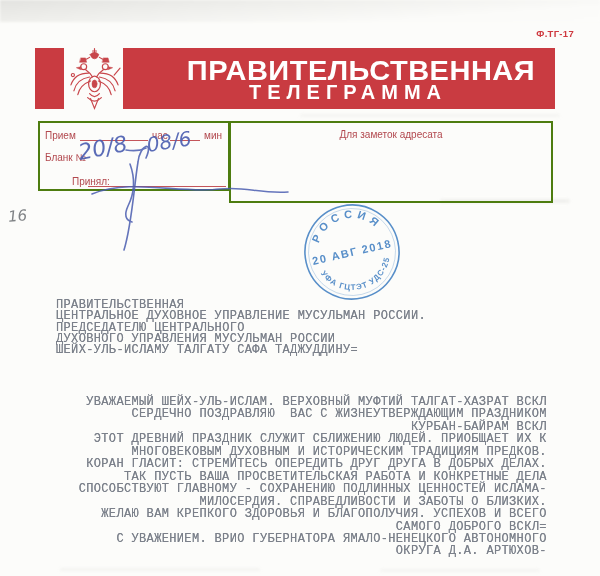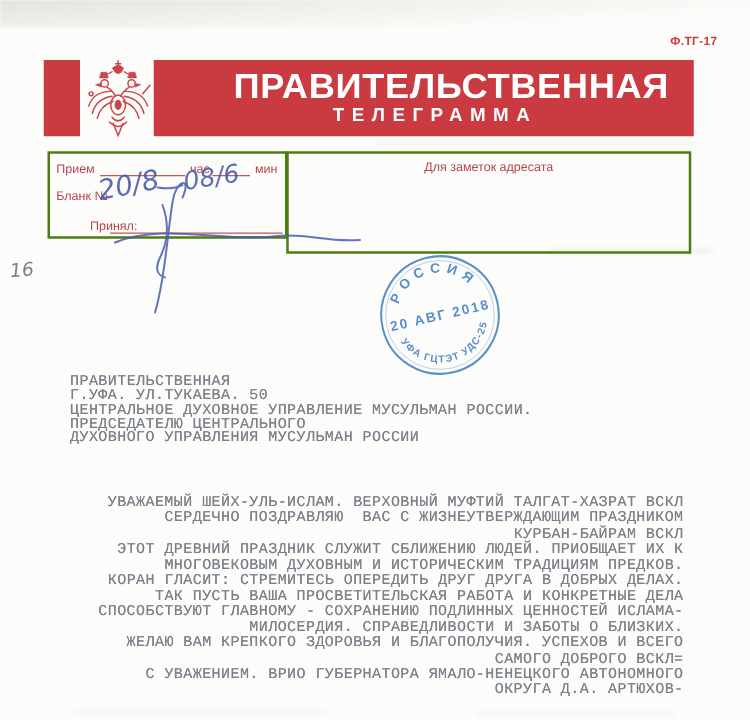--- a/index.html
+++ b/index.html
@@ -32,21 +32,21 @@
   .banner{
     position:absolute;left:123px;top:48px;width:432px;height:61px;background:#c93b41;
     display:flex;flex-direction:column;align-items:center;justify-content:center;
     padding-left:0;box-sizing:border-box;
   }
   .banner-title{
     color:#ffffff;font-weight:bold;font-size:29px;line-height:28px;letter-spacing:.5px;
     transform:scaleY(.96);white-space:nowrap;margin-left:44px;
   }
   .banner-subtitle{
-    color:#ffffff;font-weight:bold;font-size:15px;line-height:17px;letter-spacing:6px;
+    color:#ffffff;font-weight:bold;font-size:20px;line-height:17px;letter-spacing:6px;
     white-space:nowrap;margin-left:18px;
   }
 
   
   .box{position:absolute;border:2px solid #4d7c0f;box-sizing:border-box;}
   .box-left{left:38px;top:121px;width:192px;height:70px;}
   .box-right{left:229px;top:121px;width:324px;height:82px;}
   .flabel{position:absolute;color:#b2484e;font-size:10px;white-space:nowrap;}
   .redline{position:absolute;height:1px;background:#c4555a;}
   .notes-label{
@@ -160,16 +160,16 @@
     <circle cx="56" cy="56" r="43.5" fill="none" stroke="#4b86c5" stroke-width=".6" opacity=".5"></circle>
     <text font-size="11" font-weight="bold" letter-spacing="4.5">
       <textPath href="#arcTop" startOffset="50%" text-anchor="middle">РОССИЯ</textPath>
     </text>
     <text x="56" y="60" font-size="11" font-weight="bold" letter-spacing="1.5" text-anchor="middle">20 АВГ 2018</text>
     <text font-size="8" font-weight="bold" letter-spacing="1">
       <textPath href="#arcBot" startOffset="50%" text-anchor="middle">УФА ГЦТЭТ УДС-25</textPath>
     </text>
   </svg>
 
-  <div class="typed address"><div>ПРАВИТЕЛЬСТВЕННАЯ</div><div>Г.УФА. УЛ.ТУКАЕВА. 50</div><div>ЦЕНТРАЛЬНОЕ ДУХОВНОЕ УПРАВЛЕНИЕ МУСУЛЬМАН РОССИИ.</div><div>ПРЕДСЕДАТЕЛЮ ЦЕНТРАЛЬНОГО</div><div>ДУХОВНОГО УПРАВЛЕНИЯ МУСУЛЬМАН РОССИИ</div></div>
+  <div class="typed address"><div>ПРАВИТЕЛЬСТВЕННАЯ</div><div>ЦЕНТРАЛЬНОЕ ДУХОВНОЕ УПРАВЛЕНИЕ МУСУЛЬМАН РОССИИ.</div><div>ПРЕДСЕДАТЕЛЮ ЦЕНТРАЛЬНОГО</div><div>ДУХОВНОГО УПРАВЛЕНИЯ МУСУЛЬМАН РОССИИ</div><div>ШЕЙХ-УЛЬ-ИСЛАМУ ТАЛГАТУ САФА ТАДЖУДДИНУ=</div></div>
   <div class="typed body-text"><div> УВАЖАЕМЫЙ ШЕЙХ-УЛЬ-ИСЛАМ. ВЕРХОВНЫЙ МУФТИЙ ТАЛГАТ-ХАЗРАТ ВСКЛ</div><div>    СЕРДЕЧНО ПОЗДРАВЛЯЮ  ВАС С ЖИЗНЕУТВЕРЖДАЮЩИМ ПРАЗДНИКОМ</div><div>КУРБАН-БАЙРАМ ВСКЛ</div><div>    ЭТОТ ДРЕВНИЙ ПРАЗДНИК СЛУЖИТ СБЛИЖЕНИЮ ЛЮДЕЙ. ПРИОБЩАЕТ ИХ К</div><div>МНОГОВЕКОВЫМ ДУХОВНЫМ И ИСТОРИЧЕСКИМ ТРАДИЦИЯМ ПРЕДКОВ.</div><div>    КОРАН ГЛАСИТ: СТРЕМИТЕСЬ ОПЕРЕДИТЬ ДРУГ ДРУГА В ДОБРЫХ ДЕЛАХ.</div><div>ТАК ПУСТЬ ВАША ПРОСВЕТИТЕЛЬСКАЯ РАБОТА И КОНКРЕТНЫЕ ДЕЛА</div><div>СПОСОБСТВУЮТ ГЛАВНОМУ - СОХРАНЕНИЮ ПОДЛИННЫХ ЦЕННОСТЕЙ ИСЛАМА-</div><div>МИЛОСЕРДИЯ. СПРАВЕДЛИВОСТИ И ЗАБОТЫ О БЛИЗКИХ.</div><div>    ЖЕЛАЮ ВАМ КРЕПКОГО ЗДОРОВЬЯ И БЛАГОПОЛУЧИЯ. УСПЕХОВ И ВСЕГО</div><div>САМОГО ДОБРОГО ВСКЛ=</div><div>    С УВАЖЕНИЕМ. ВРИО ГУБЕРНАТОРА ЯМАЛО-НЕНЕЦКОГО АВТОНОМНОГО</div><div>ОКРУГА Д.А. АРТЮХОВ-</div></div>
 
 </div>
 
 </body></html>

